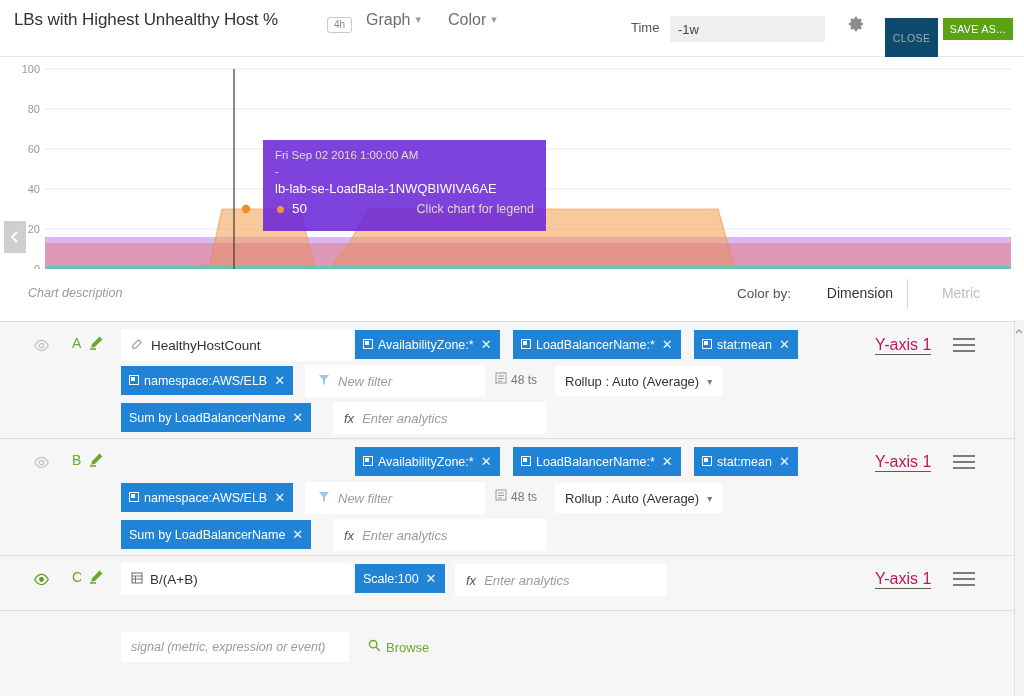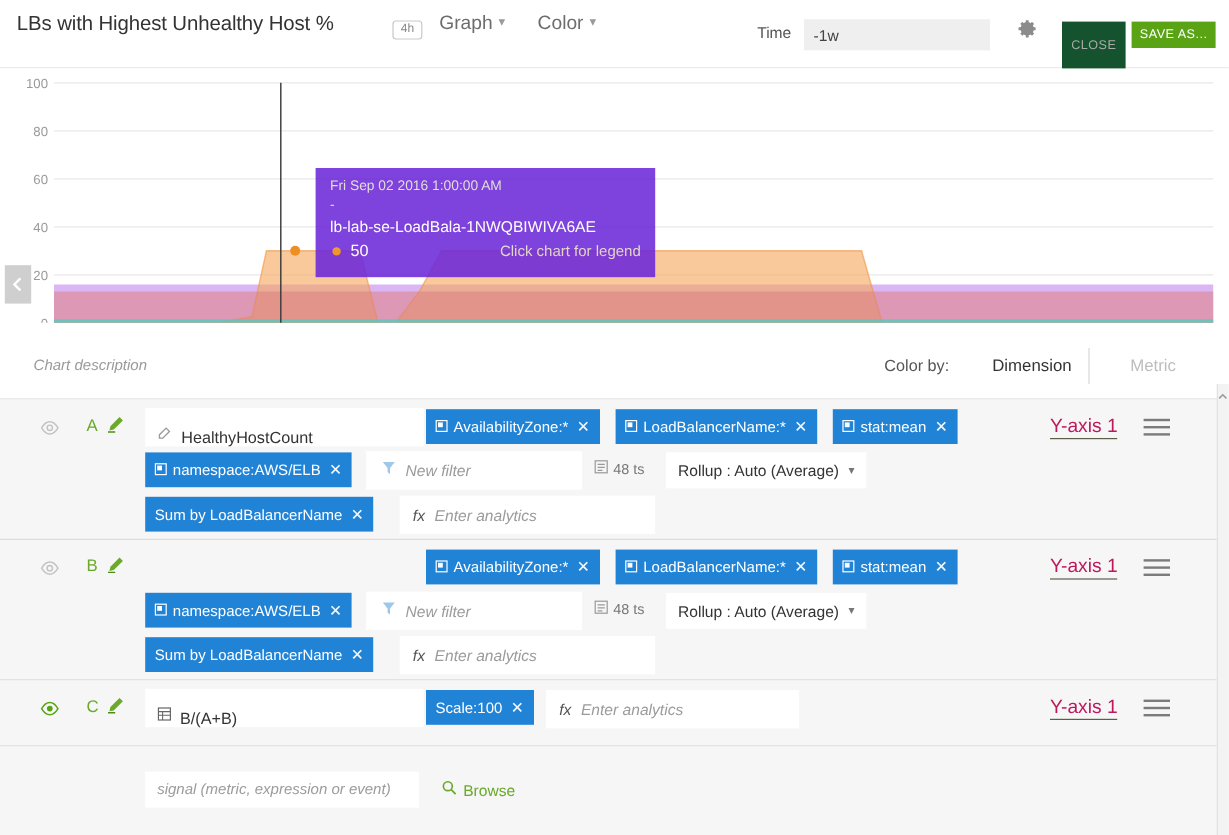--- a/index.html
+++ b/index.html
@@ -36,21 +36,21 @@
     position:absolute; left:670px; top:16px; width:155px; height:26px;
     background:#efefef; border:none; color:#444; font-size:13px;
     padding:0 8px; font-family:"Liberation Sans", sans-serif;
   }
   .gear {
     position:absolute; left:845px; top:14px; width:20px; height:20px;
     cursor:pointer; color:#8b8b8b;
   }
   .btn-close {
     position:absolute; left:885px; top:18px; width:53px; height:40px;
-    background:#14532d; color:#aaa; border:none; font-size:10.5px;
+    background:#0c4a6e; color:#aaa; border:none; font-size:10.5px;
     letter-spacing:.4px; cursor:pointer; font-family:"Liberation Sans", sans-serif;
   }
   .btn-saveas {
     position:absolute; left:943px; top:18px; width:70px; height:22px;
     background:#5aa315; color:#fff; border:none; font-size:10.5px;
     letter-spacing:.4px; cursor:pointer; font-family:"Liberation Sans", sans-serif;
   }
 
   
   .chart-wrap { position:relative; width:1024px; height:212px; background:#fff; }
@@ -70,42 +70,42 @@
   }
   .tt-time { font-size:11.5px; color:#ded9d3; }
   .tt-dash { font-size:11.5px; color:#ded9d3; line-height:12px; margin-top:4px;}
   .tt-name { font-size:13px; color:#fff; margin-top:4px; }
   .tt-row  { margin-top:5px; position:relative; height:16px;}
   .tt-dot  { position:absolute; left:2px; top:5px; width:7px; height:7px; border-radius:50%; background:#ef8f23; }
   .tt-val  { position:absolute; left:17px; top:0; font-size:13.5px; color:#fff; }
   .tt-hint { position:absolute; right:0; top:1px; font-size:12.5px; color:#ddd6cd; }
 
   
-  .descbar { position:relative; height:53px; width:1024px; background:#fff; border-bottom:1px solid #dcdcdc;margin-top:11px;}
+  .descbar { position:relative; height:53px; width:1024px; background:#fff; border-bottom:1px solid #dcdcdc;}
   .chart-desc { position:absolute; left:28px; top:17px; font-size:12.5px; color:#9a9a9a; font-style:italic;}
   .colorby { position:absolute; right:233px; top:17px; font-size:13.5px; color:#555;}
   .cb-dim  { position:absolute; right:131px; top:16px; font-size:14px; color:#333; cursor:pointer;}
   .cb-sep  { position:absolute; right:116px; top:10px; width:1px; height:30px; background:#d8d8d8;}
   .cb-met  { position:absolute; right:44px; top:16px; font-size:14px; color:#bdbdbd; cursor:pointer;}
 
   
   .rows { position:relative; width:1024px; height:374px; background:#f6f6f6; }
   .row { position:relative; width:1014px; background:#f6f6f6; border-bottom:1px solid #dcdcdc; }
   .row-a { height:117px; }
   .row-b { height:117px; }
   .row-c { height:55px; }
   .row-new { height:75px; background:#f6f6f6; }
 
   .eye { position:absolute; left:33px; top:15px; width:17px; height:17px; cursor:pointer; }
   .rowletter { position:absolute; left:72px; top:13px; font-size:14px; color:#6aa92a; }
   .pencil { position:absolute; left:88px; top:13px; width:16px; height:16px; cursor:pointer;}
 
   .metric-field {
     position:absolute; left:121px; top:7px; width:232px; height:32px;
-    background:#fff; border:none; display:flex; align-items:flex-end; cursor:text;
+    background:#fff; border:none; display:flex; align-items:center; cursor:text;
   }
   .metric-field .mico { margin:0 7px 0 10px; color:#8a8a8a; }
   .metric-field .mtxt { font-size:13.5px; color:#333; }
 
   .chip {
     position:absolute; height:29px; background:#2183d6; color:#fff;
     display:flex; align-items:center; padding:0 8px; cursor:pointer;
     white-space:nowrap;
   }
   .chip .sq {

